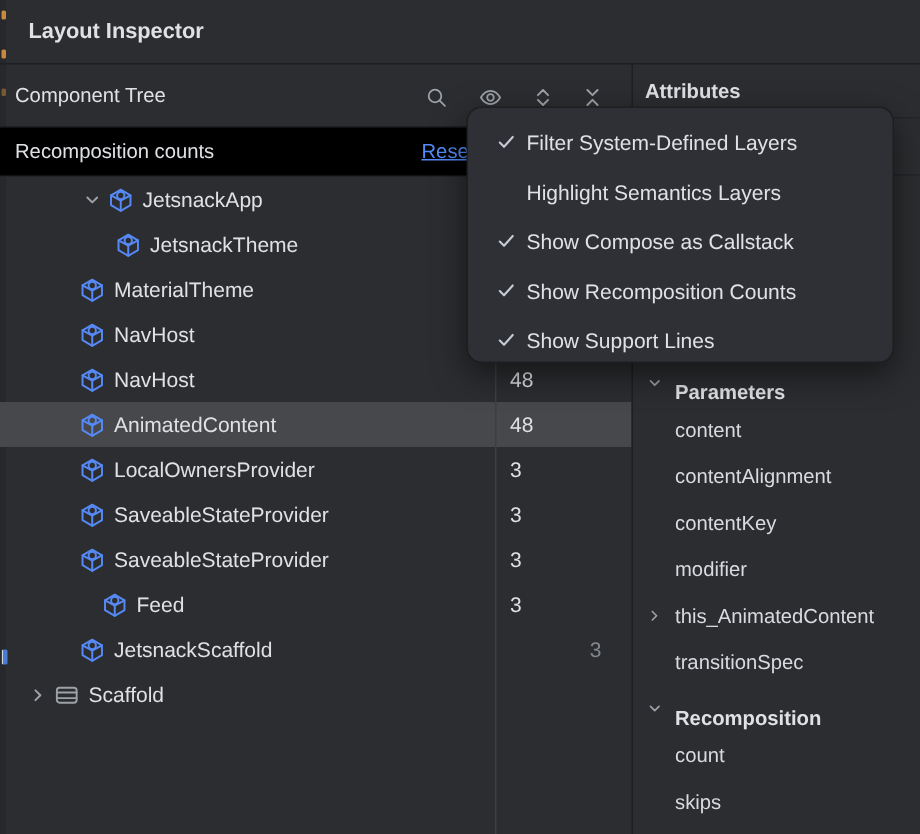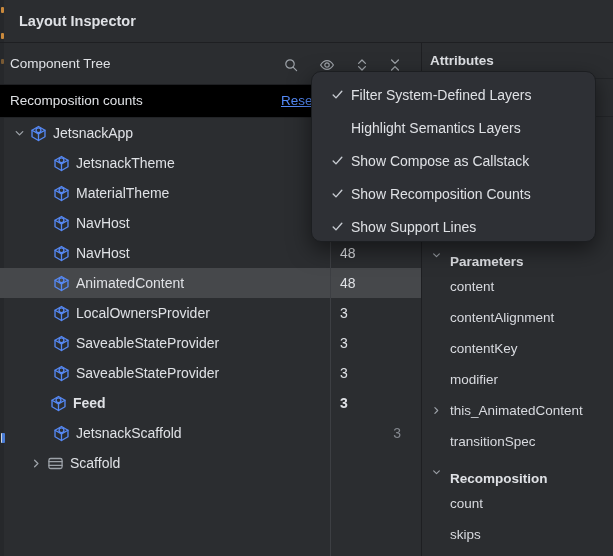--- a/index.html
+++ b/index.html
@@ -109,37 +109,37 @@
       </svg>
     </span>
 </div>
 
 <div class="abs banner">
   <span class="t">Recomposition counts</span>
   <a class="reset">Reset</a>
 </div>
 
 <div class="abs tree" id="tree">
-    <div class="row" style="padding-left: 8px;">
+    <div class="row" style="padding-left: 23px; margin-left: 27px;">
       <span class="slot">
         <svg viewBox="0 0 16 16" fill="none" stroke="#9da2a8" stroke-width="1.4" stroke-linecap="round" stroke-linejoin="round">
           <path d="M4.5 6 L8 9.5 L11.5 6"></path>
         </svg>
       </span>
       <span class="nicon">
         <svg viewBox="0 0 16 16" fill="none" stroke="#5689f4" stroke-width="1.25" stroke-linecap="round" stroke-linejoin="round">
           <path d="M8 1.4 L14.1 4.9 V11.1 L8 14.6 L1.9 11.1 V4.9 Z"></path>
           <path d="M1.9 4.9 L8 8.3 L14.1 4.9"></path>
           <path d="M8 8.3 V14.6"></path>
           <circle class="nodefill" cx="8" cy="5" r="2.3"></circle>
         </svg>
       </span>
       <span class="nlabel">JetsnackApp</span>
     </div>
-    <div class="row" style="padding-left: 31px;">
+    <div class="row" style="padding-left: 31px; margin-left: 24px;">
       <span class="slot"></span>
       <span class="nicon">
         <svg viewBox="0 0 16 16" fill="none" stroke="#5689f4" stroke-width="1.25" stroke-linecap="round" stroke-linejoin="round">
           <path d="M8 1.4 L14.1 4.9 V11.1 L8 14.6 L1.9 11.1 V4.9 Z"></path>
           <path d="M1.9 4.9 L8 8.3 L14.1 4.9"></path>
           <path d="M8 8.3 V14.6"></path>
           <circle class="nodefill" cx="8" cy="5" r="2.3"></circle>
         </svg>
       </span>
       <span class="nlabel">JetsnackTheme</span>
@@ -226,21 +226,21 @@
         <svg viewBox="0 0 16 16" fill="none" stroke="#5689f4" stroke-width="1.25" stroke-linecap="round" stroke-linejoin="round">
           <path d="M8 1.4 L14.1 4.9 V11.1 L8 14.6 L1.9 11.1 V4.9 Z"></path>
           <path d="M1.9 4.9 L8 8.3 L14.1 4.9"></path>
           <path d="M8 8.3 V14.6"></path>
           <circle class="nodefill" cx="8" cy="5" r="2.3"></circle>
         </svg>
       </span>
       <span class="nlabel">SaveableStateProvider</span>
       <span class="count">3</span>
     </div>
-    <div class="row" style="padding-left: 28px; font-weight: bold;">
+    <div class="row" style="padding-left: 46px;">
       <span class="slot"></span>
       <span class="nicon">
         <svg viewBox="0 0 16 16" fill="none" stroke="#5689f4" stroke-width="1.25" stroke-linecap="round" stroke-linejoin="round">
           <path d="M8 1.4 L14.1 4.9 V11.1 L8 14.6 L1.9 11.1 V4.9 Z"></path>
           <path d="M1.9 4.9 L8 8.3 L14.1 4.9"></path>
           <path d="M8 8.3 V14.6"></path>
           <circle class="nodefill" cx="8" cy="5" r="2.3"></circle>
         </svg>
       </span>
       <span class="nlabel">Feed</span>
@@ -252,21 +252,21 @@
         <svg viewBox="0 0 16 16" fill="none" stroke="#5689f4" stroke-width="1.25" stroke-linecap="round" stroke-linejoin="round">
           <path d="M8 1.4 L14.1 4.9 V11.1 L8 14.6 L1.9 11.1 V4.9 Z"></path>
           <path d="M1.9 4.9 L8 8.3 L14.1 4.9"></path>
           <path d="M8 8.3 V14.6"></path>
           <circle class="nodefill" cx="8" cy="5" r="2.3"></circle>
         </svg>
       </span>
       <span class="nlabel">JetsnackScaffold</span>
       <span class="skips">3</span>
     </div>
-    <div class="row" style="padding-left: 25px;">
+    <div class="row" style="padding-left: 14px;">
       <span class="slot">
         <svg viewBox="0 0 16 16" fill="none" stroke="#9da2a8" stroke-width="1.4" stroke-linecap="round" stroke-linejoin="round">
           <path d="M6 4.5 L9.5 8 L6 11.5"></path>
         </svg>
       </span>
       <span class="nicon">
         <svg viewBox="0 0 16 16" fill="none" stroke="#9da2a8" stroke-width="1.2" stroke-linecap="round" stroke-linejoin="round">
           <rect x="1.8" y="3.3" width="12.4" height="9.4" rx="1.7"></rect>
           <path d="M1.8 6.3 H14.2"></path>
           <path d="M1.8 9.8 H14.2"></path>

